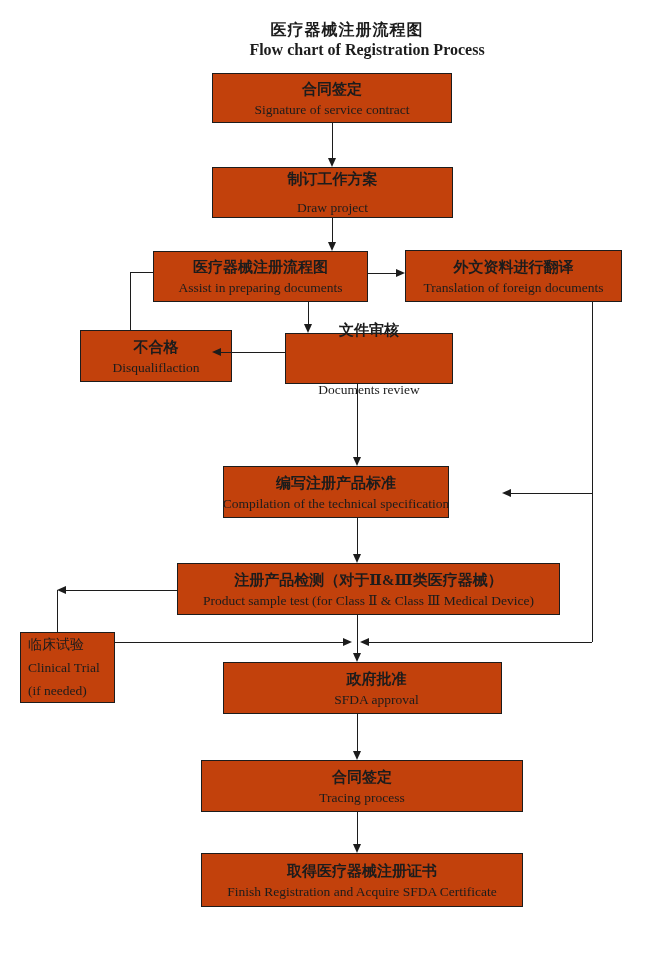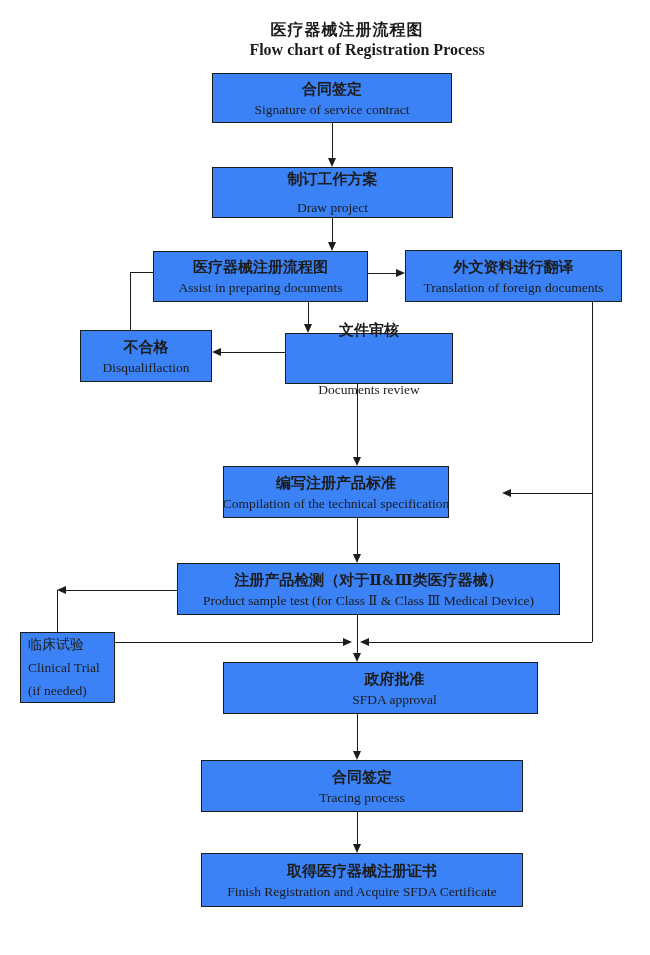--- a/index.html
+++ b/index.html
@@ -9,21 +9,21 @@
   }
   .title-cn{
     position:absolute;transform:translateX(-50%);
     font-size:16px;font-weight:bold;white-space:pre;letter-spacing:1px;
   }
   .title-en{
     position:absolute;transform:translateX(-50%);
     font-size:16px;font-weight:bold;white-space:pre;
   }
   .box{
-    position:absolute;box-sizing:border-box;background:#3b82f6;
+    position:absolute;box-sizing:border-box;background:#c2410c;
     border:1px solid #1c1c1c;
     display:flex;flex-direction:column;align-items:center;justify-content:center;
     text-align:center;
   }
   .box .cn{font-weight:bold;font-size:15px;line-height:22px;white-space:pre;}
   .box .en{font-size:13.5px;line-height:19px;white-space:pre;}
   .box.left-align{align-items:flex-start;text-align:left;padding-left:7px;}
   .box.left-align .cn{font-weight:normal;font-size:14px;line-height:23px;}
   .box.left-align .en{font-size:13.5px;line-height:23px;}
   .vline,.hline{position:absolute;background:#1c1c1c;}
@@ -55,21 +55,21 @@
   <div class="box" style="left:153px;top:251px;width:215px;height:51px;">
     <span class="cn">医疗器械注册流程图</span>
     <span class="en">Assist in preparing documents</span>
   </div>
 
   <div class="box" style="left:405px;top:250px;width:217px;height:52px;">
     <span class="cn">外文资料进行翻译</span>
     <span class="en">Translation of foreign documents</span>
   </div>
 
-  <div class="box" style="left:80px;top:330px;width:132px;height:52px;">
+  <div class="box" style="left:80px;top:330px;width:152px;height:52px;">
     <span class="cn">不合格</span>
     <span class="en">Disqualiflaction</span>
   </div>
 
   <div class="box" style="left:285px;top:333px;width:168px;height:51px;gap:39px;">
     <span class="cn">文件审核</span>
     <span class="en">Documents review</span>
   </div>
 
   <div class="box" style="left:223px;top:466px;width:226px;height:52px;">
@@ -81,21 +81,21 @@
     <span class="cn">注册产品检测（对于Ⅱ&amp;Ⅲ类医疗器械）</span>
     <span class="en">Product sample test (for Class Ⅱ &amp; Class Ⅲ Medical Device)</span>
   </div>
 
   <div class="box left-align" style="left:20px;top:632px;width:95px;height:71px;text-align:right;">
     <span class="cn">临床试验</span>
     <span class="en">Clinical Trial</span>
     <span class="en">(if needed)</span>
   </div>
 
-  <div class="box" style="left:223px;top:662px;width:315px;height:52px;padding-left:28px;">
+  <div class="box" style="left:223px;top:662px;width:279px;height:52px;padding-left:28px;">
     <span class="cn">政府批准</span>
     <span class="en">SFDA approval</span>
   </div>
 
   <div class="box" style="left:201px;top:760px;width:322px;height:52px;">
     <span class="cn">合同签定</span>
     <span class="en">Tracing process</span>
   </div>
 
   <div class="box" style="left:201px;top:853px;width:322px;height:54px;">

